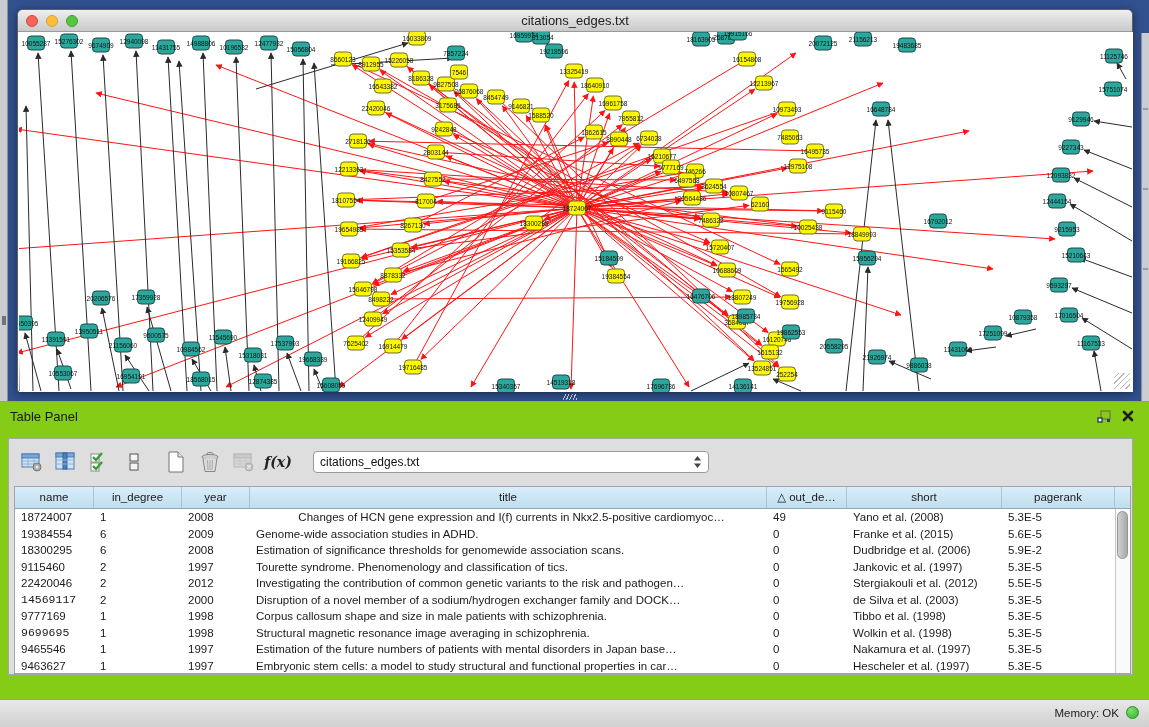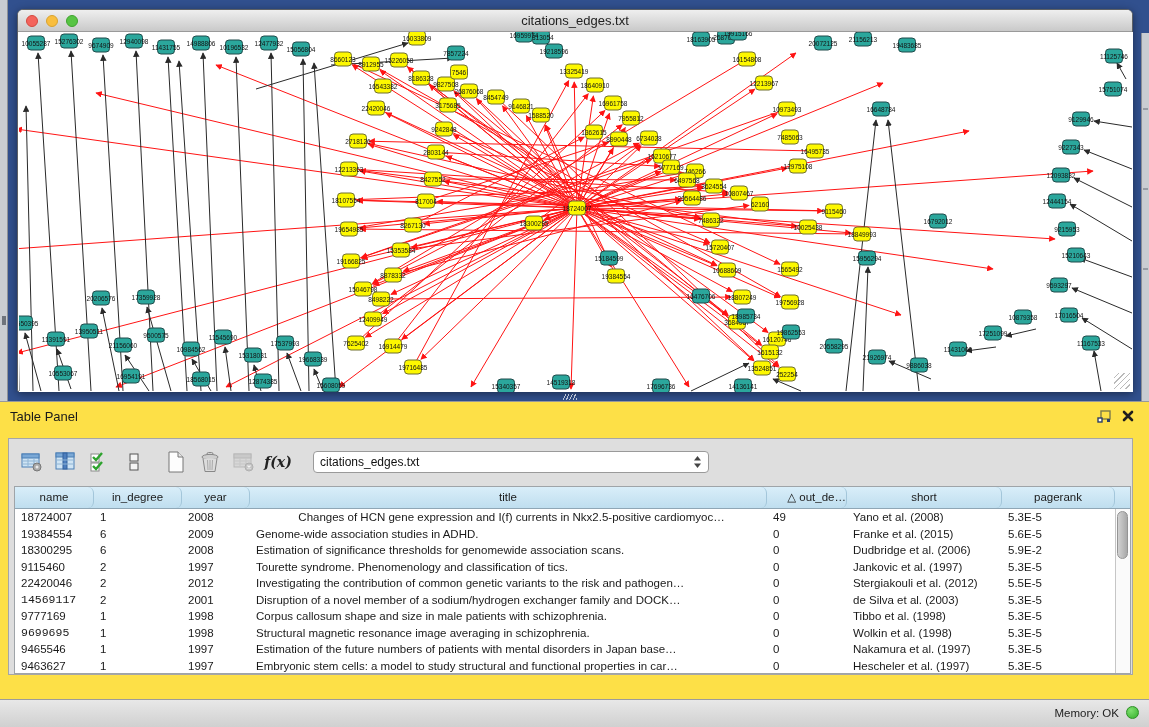--- a/index.html
+++ b/index.html
@@ -24,35 +24,35 @@
   .light.red{background:#F4645C;border:1px solid #D4493F;}
   .light.yellow{background:#F9BE3E;border:1px solid #D9A32F;}
   .light.green{background:#57C443;border:1px solid #3FA32E;}
   .win-title{flex:1;text-align:center;font-size:13px;color:#222;margin-right:52px;}
   .canvas{position:absolute;left:1px;top:22px;width:1114px;height:360px;background:#FFF;overflow:hidden;}
   .resize-grip{position:absolute;right:3px;bottom:3px;width:16px;height:16px;
       background:repeating-linear-gradient(135deg,transparent 0 3px,#A9A9A9 3px 4px);opacity:.8;}
   .split-grip{position:absolute;left:563px;top:394px;width:14px;height:6px;
       background:repeating-linear-gradient(115deg,transparent 0 2px,#B9C2D4 2px 3px);}
   
-  .table-panel{position:absolute;left:0;top:401px;width:1149px;height:298px;background:#fde047;border-top:1px solid #97999C;}
+  .table-panel{position:absolute;left:0;top:401px;width:1149px;height:298px;background:#84cc16;border-top:1px solid #97999C;}
   .panel-title{position:absolute;left:10px;top:7px;font-size:13px;color:#1A1A1A;}
   .panel-btn{position:absolute;top:6px;width:18px;height:16px;display:flex;align-items:center;justify-content:center;cursor:default;}
   .float-btn{right:36px;} .close-btn{right:12px;}
   .content-box{position:absolute;left:8px;top:36px;width:1125px;height:237px;border:1px solid #A6A6A6;background:#DEDEDE;}
   .toolbar{position:absolute;left:0;top:0;right:0;height:46px;display:flex;align-items:center;padding-left:10px;}
   .tool-btn{width:26px;height:24px;margin-right:8px;display:flex;align-items:center;justify-content:center;}
   .fx{font-family:"DejaVu Serif",serif;font-style:italic;font-size:14px;font-weight:bold;color:#222;}
   .combo{margin-left:14px;width:396px;height:22px;background:#FFF;border:1px solid #9A9A9A;border-radius:4px;
       display:flex;align-items:center;padding:0 6px;font-size:12px;color:#111;}
   .combo span.val{flex:1;}
   
   .tbl{position:absolute;left:5px;top:47px;width:1117px;height:188px;background:#FFF;border:1px solid #9FA4A8;}
   .thead{display:flex;height:22px;background:linear-gradient(#D9EEF9,#BFDEEF);border-bottom:1px solid #8FA6B5;}
-  .th{font-size:11.5px;color:#1A1A1A;text-align:center;line-height:21px;border-right:1px solid #A3C6DA;overflow:hidden;white-space:nowrap;border-radius:6px;}
+  .th{font-size:11.5px;color:#1A1A1A;text-align:center;line-height:21px;border-right:1px solid #A3C6DA;overflow:hidden;white-space:nowrap;}
   .tbody{position:relative;}
   .tr{display:flex;height:16.5px;}
   .td{font-size:11.5px;color:#1A1A1A;line-height:16.5px;padding-left:6px;overflow:hidden;white-space:nowrap;}
   .vscroll{position:absolute;right:0;top:22px;bottom:0;width:15px;background:#FAFAFA;border-left:1px solid #C6C6C6;}
   .vthumb{position:absolute;left:1px;top:2px;width:11px;height:48px;border-radius:6px;
       background:linear-gradient(90deg,#D2D2D2,#A8A8A8);border:1px solid #949494;}
   
   .tabs{position:absolute;left:0;right:0;top:277px;display:flex;justify-content:center;}
   .seg{display:flex;border:1px solid #9B9B9B;border-radius:5px;overflow:hidden;background:#FCFCFC;height:19px;}
   .seg .tab{font-size:12px;color:#1A1A1A;line-height:18px;padding:0 14px;border-right:1px solid #B9B9B9;}
@@ -607,21 +607,21 @@
           </svg>
         </div>
       </div>
 
       <div class="tbl">
         <div class="thead" id="thead">
             <div class="th" style="width: 79px;">name</div>
             <div class="th" style="width: 88px;">in_degree</div>
             <div class="th" style="width: 68px;">year</div>
             <div class="th" style="width: 517px;">title</div>
-            <div class="th" style="width: 80px; text-align: right;">△ out_de…</div>
+            <div class="th" style="width: 80px;">△ out_de…</div>
             <div class="th" style="width: 155px;">short</div>
             <div class="th" style="width: 113px;">pagerank</div>
           </div>
         <div class="tbody" id="tbody">
             <div class="tr">
               <div class="td" style="width: 79px;">18724007</div>
               <div class="td" style="width: 88px;">1</div>
               <div class="td" style="width: 68px;">2008</div>
               <div class="td" style="width: 517px; text-align: center;">Changes of HCN gene expression and I(f) currents in Nkx2.5-positive cardiomyoc…</div>
               <div class="td" style="width: 80px;">49</div>
@@ -660,21 +660,21 @@
               <div class="td" style="width: 88px;">2</div>
               <div class="td" style="width: 68px;">2012</div>
               <div class="td" style="width: 517px;">Investigating the contribution of common genetic variants to the risk and pathogen…</div>
               <div class="td" style="width: 80px;">0</div>
               <div class="td" style="width: 155px;">Stergiakouli et al. (2012)</div>
               <div class="td" style="width: 113px;">5.5E-5</div>
             </div>
             <div class="tr">
               <div class="td" style="width: 79px; font-family: Liberation Mono, monospace;">14569117</div>
               <div class="td" style="width: 88px;">2</div>
-              <div class="td" style="width: 68px;">2001</div>
+              <div class="td" style="width: 68px;">2000</div>
               <div class="td" style="width: 517px;">Disruption of a novel member of a sodium/hydrogen exchanger family and DOCK…</div>
               <div class="td" style="width: 80px;">0</div>
               <div class="td" style="width: 155px;">de Silva et al. (2003)</div>
               <div class="td" style="width: 113px;">5.3E-5</div>
             </div>
             <div class="tr">
               <div class="td" style="width: 79px;">9777169</div>
               <div class="td" style="width: 88px;">1</div>
               <div class="td" style="width: 68px;">1998</div>
               <div class="td" style="width: 517px;">Corpus callosum shape and size in male patients with schizophrenia.</div>

